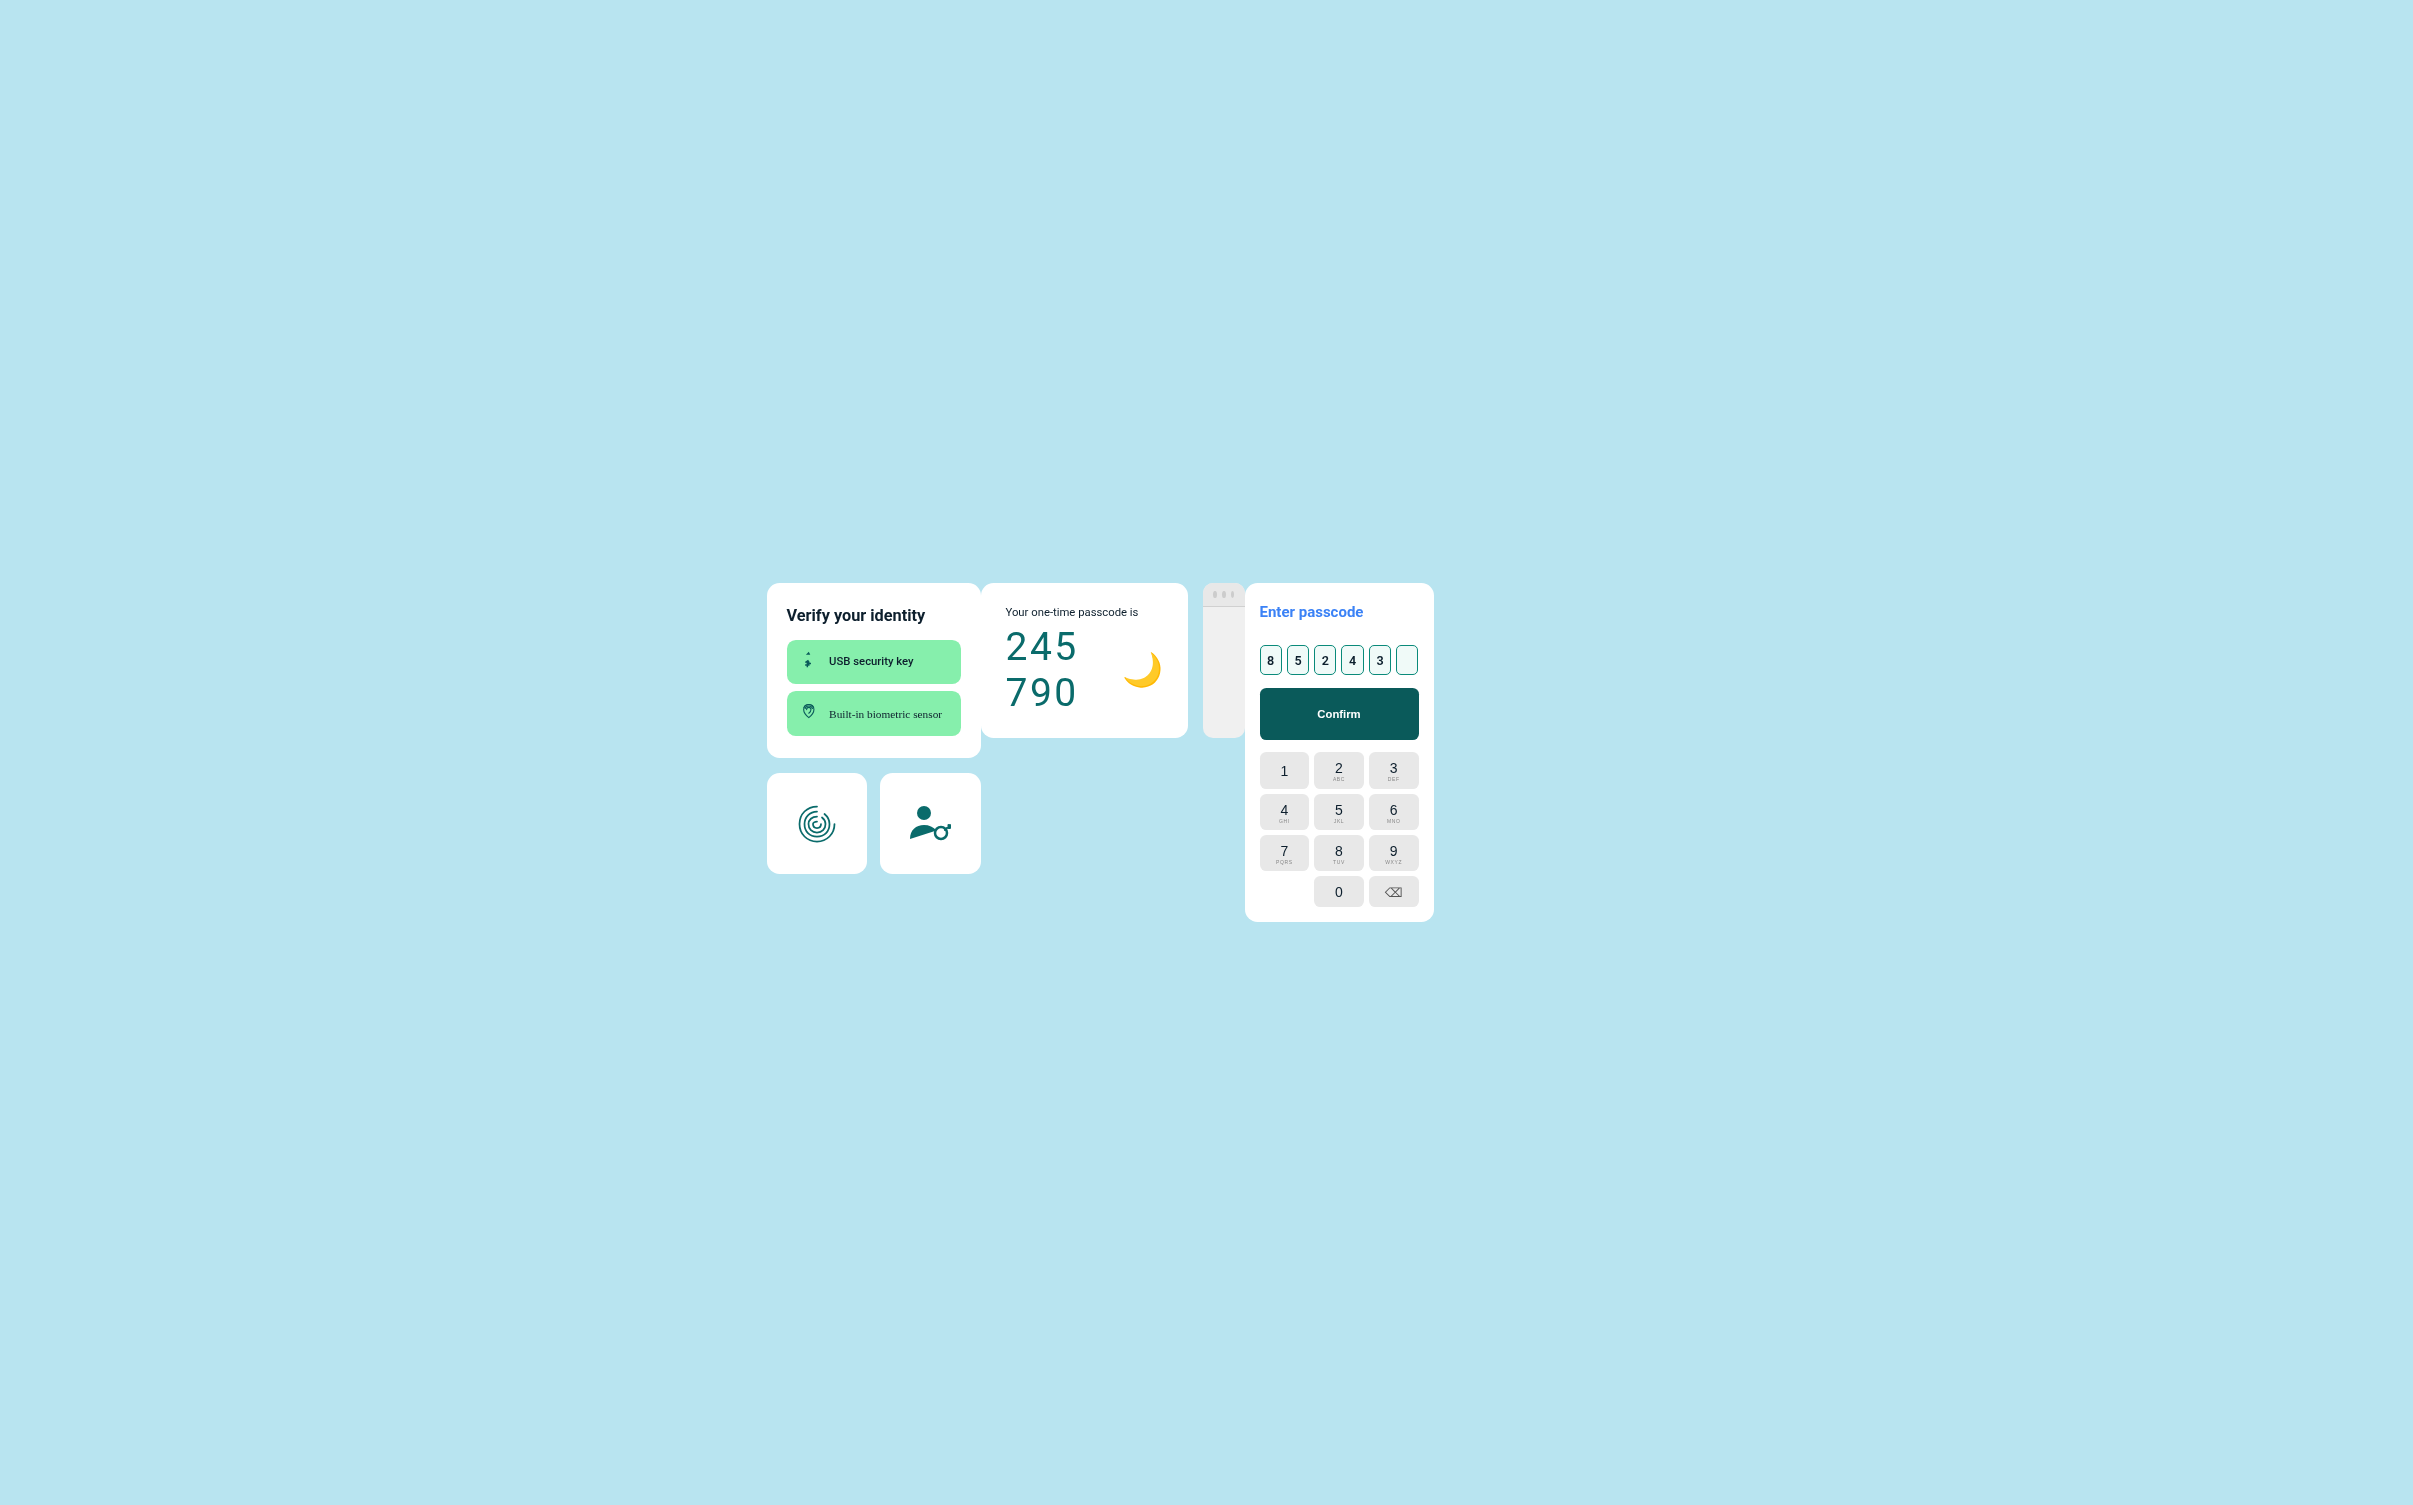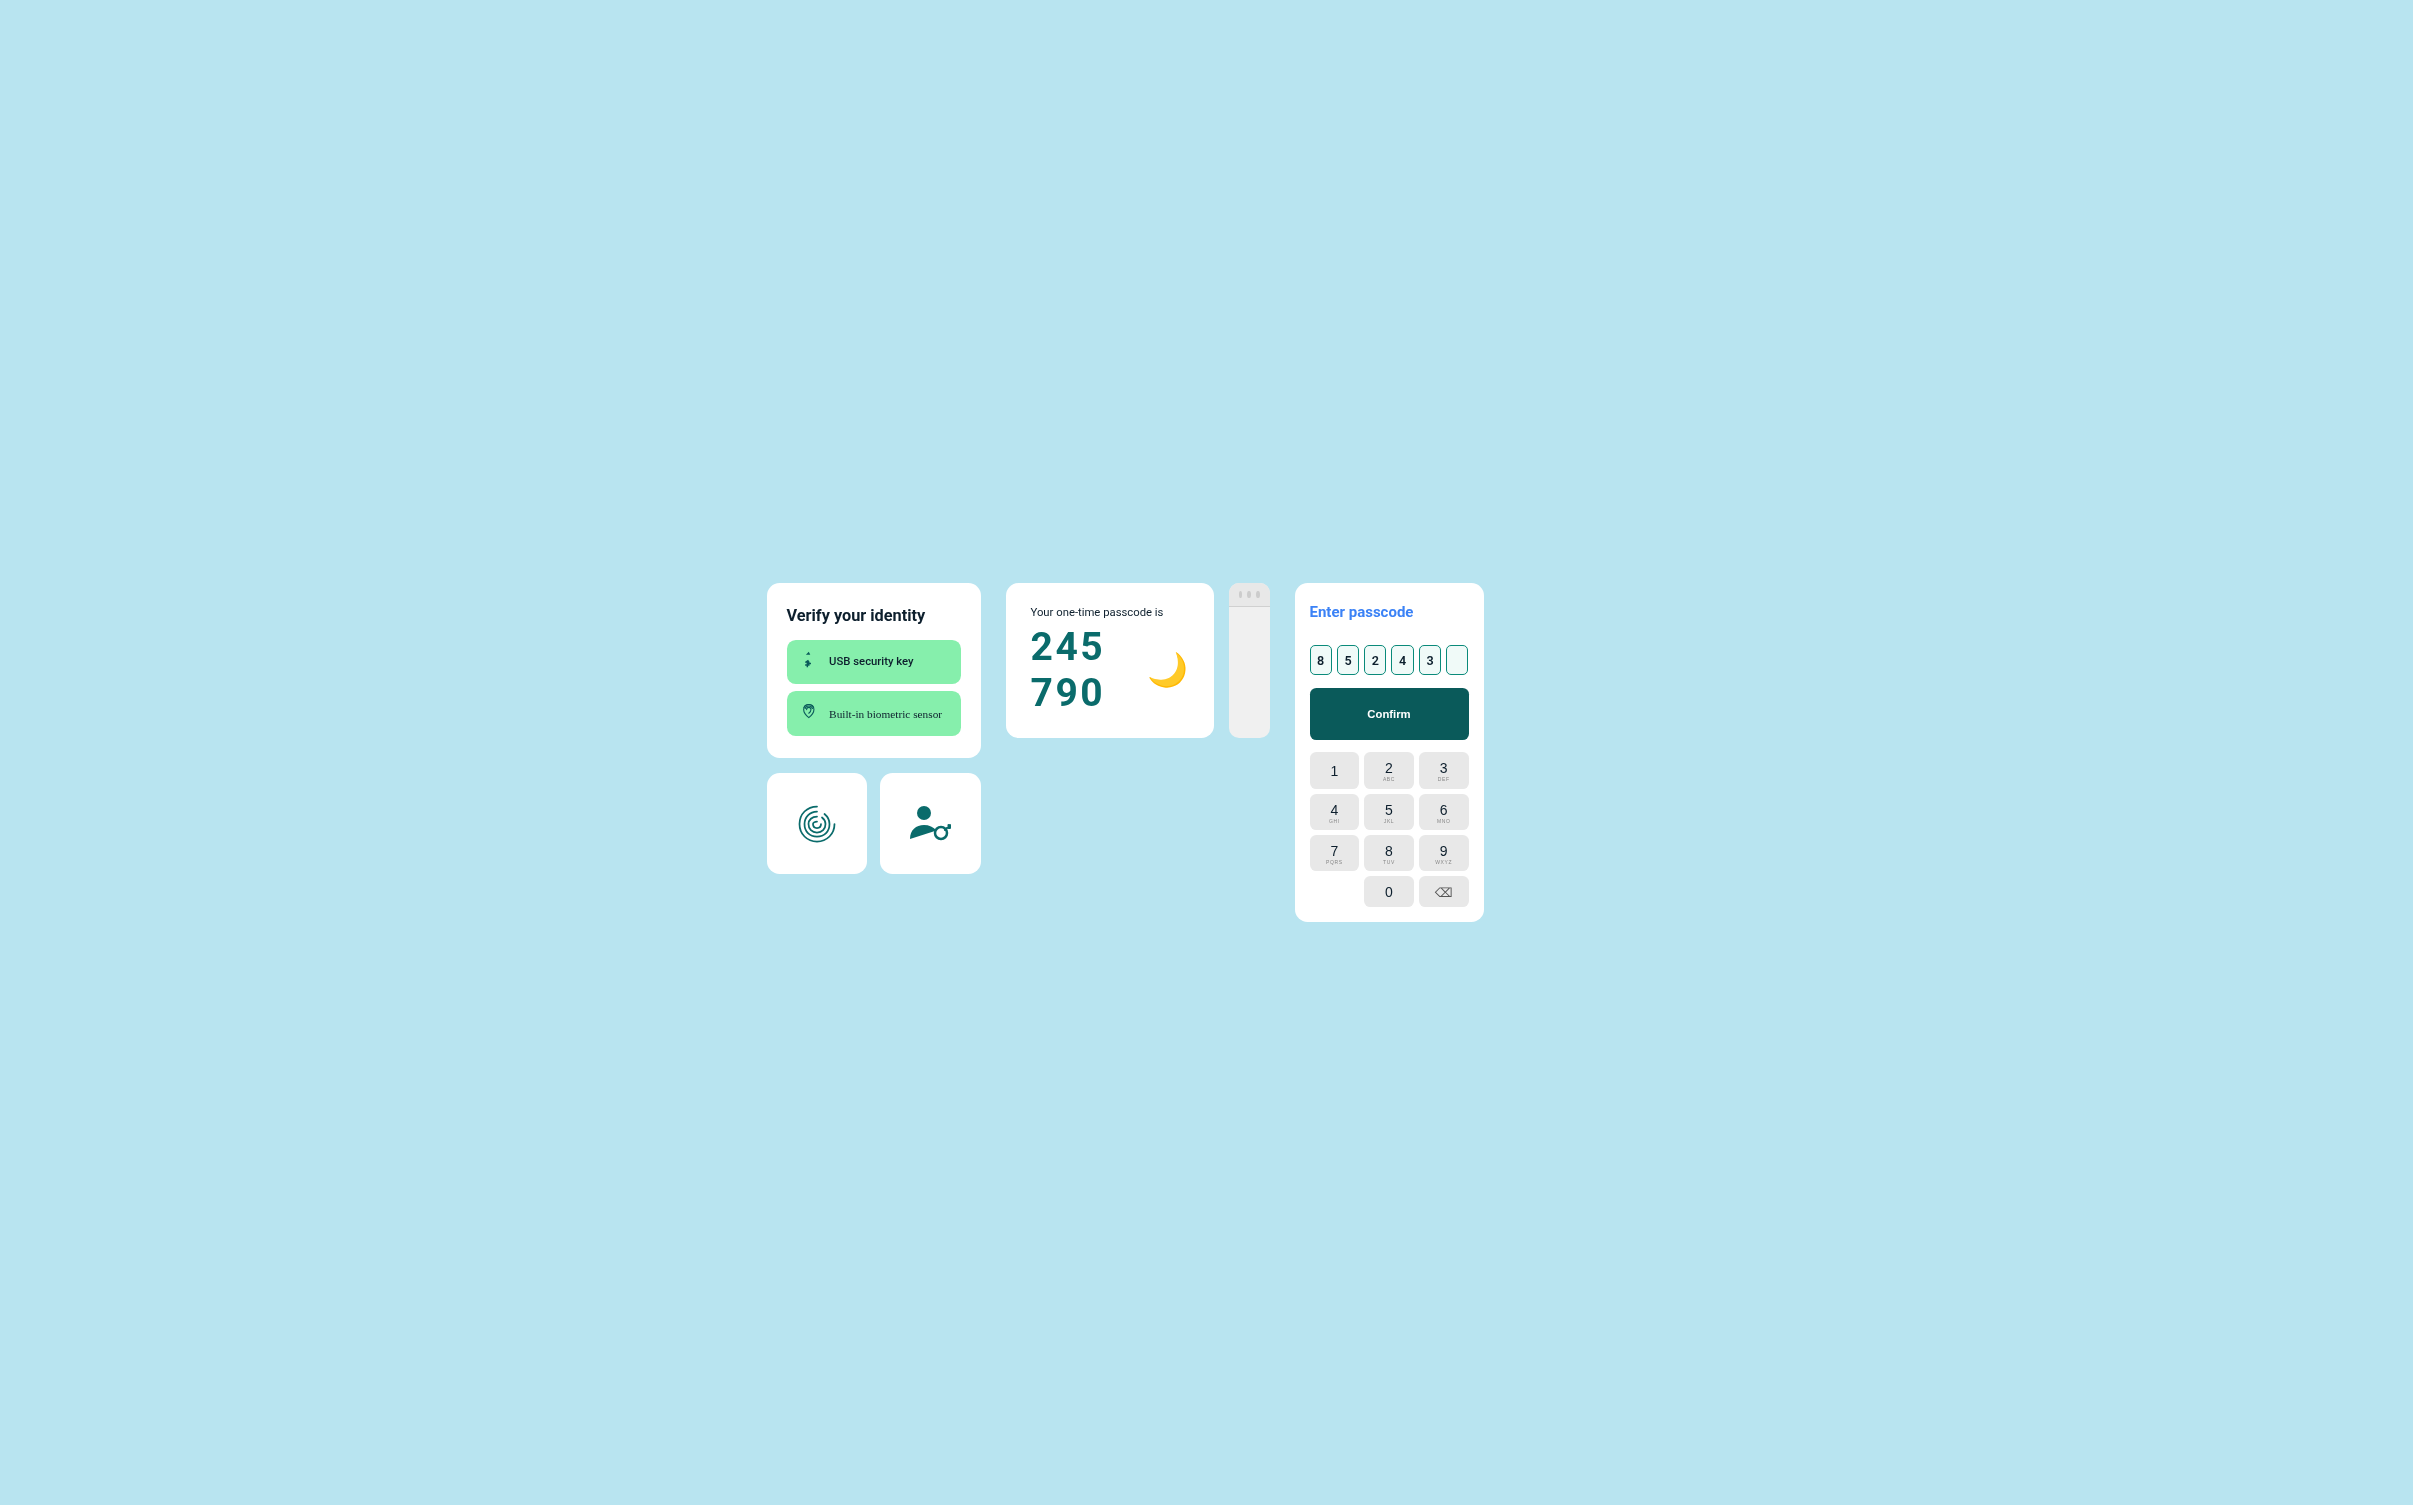--- a/index.html
+++ b/index.html
@@ -7,21 +7,20 @@
       background: #b8e4f0;
       font-family: -apple-system, BlinkMacSystemFont, 'Segoe UI', Roboto, sans-serif;
       min-height: 100vh;
       display: flex;
       align-items: center;
       justify-content: center;
       padding: 25px 12.6px;
     }
     .main-container {
       display: flex;
-      gap: 25px;
       align-items: flex-start;
       max-width: 880px;
       width: 100%;
     }
 
     
     .left-panel {
       display: flex;
       flex-direction: column;
       gap: 15px;
@@ -97,21 +96,21 @@
       color: #0d1f2d;
       margin-bottom: 5px;
     }
     .passcode-row {
       display: flex;
       align-items: center;
       justify-content: space-between;
     }
     .passcode-number {
       font-size: 39px;
-      font-weight: 700;
+      font-weight: 400;
       color: #0a6b6b;
       letter-spacing: 2.5px;
     }
     .moon-icon {
       font-size: 33px;
       color: #0a4a5a;
     }
 
     .browser-card {
       background: #f0f0f0;

